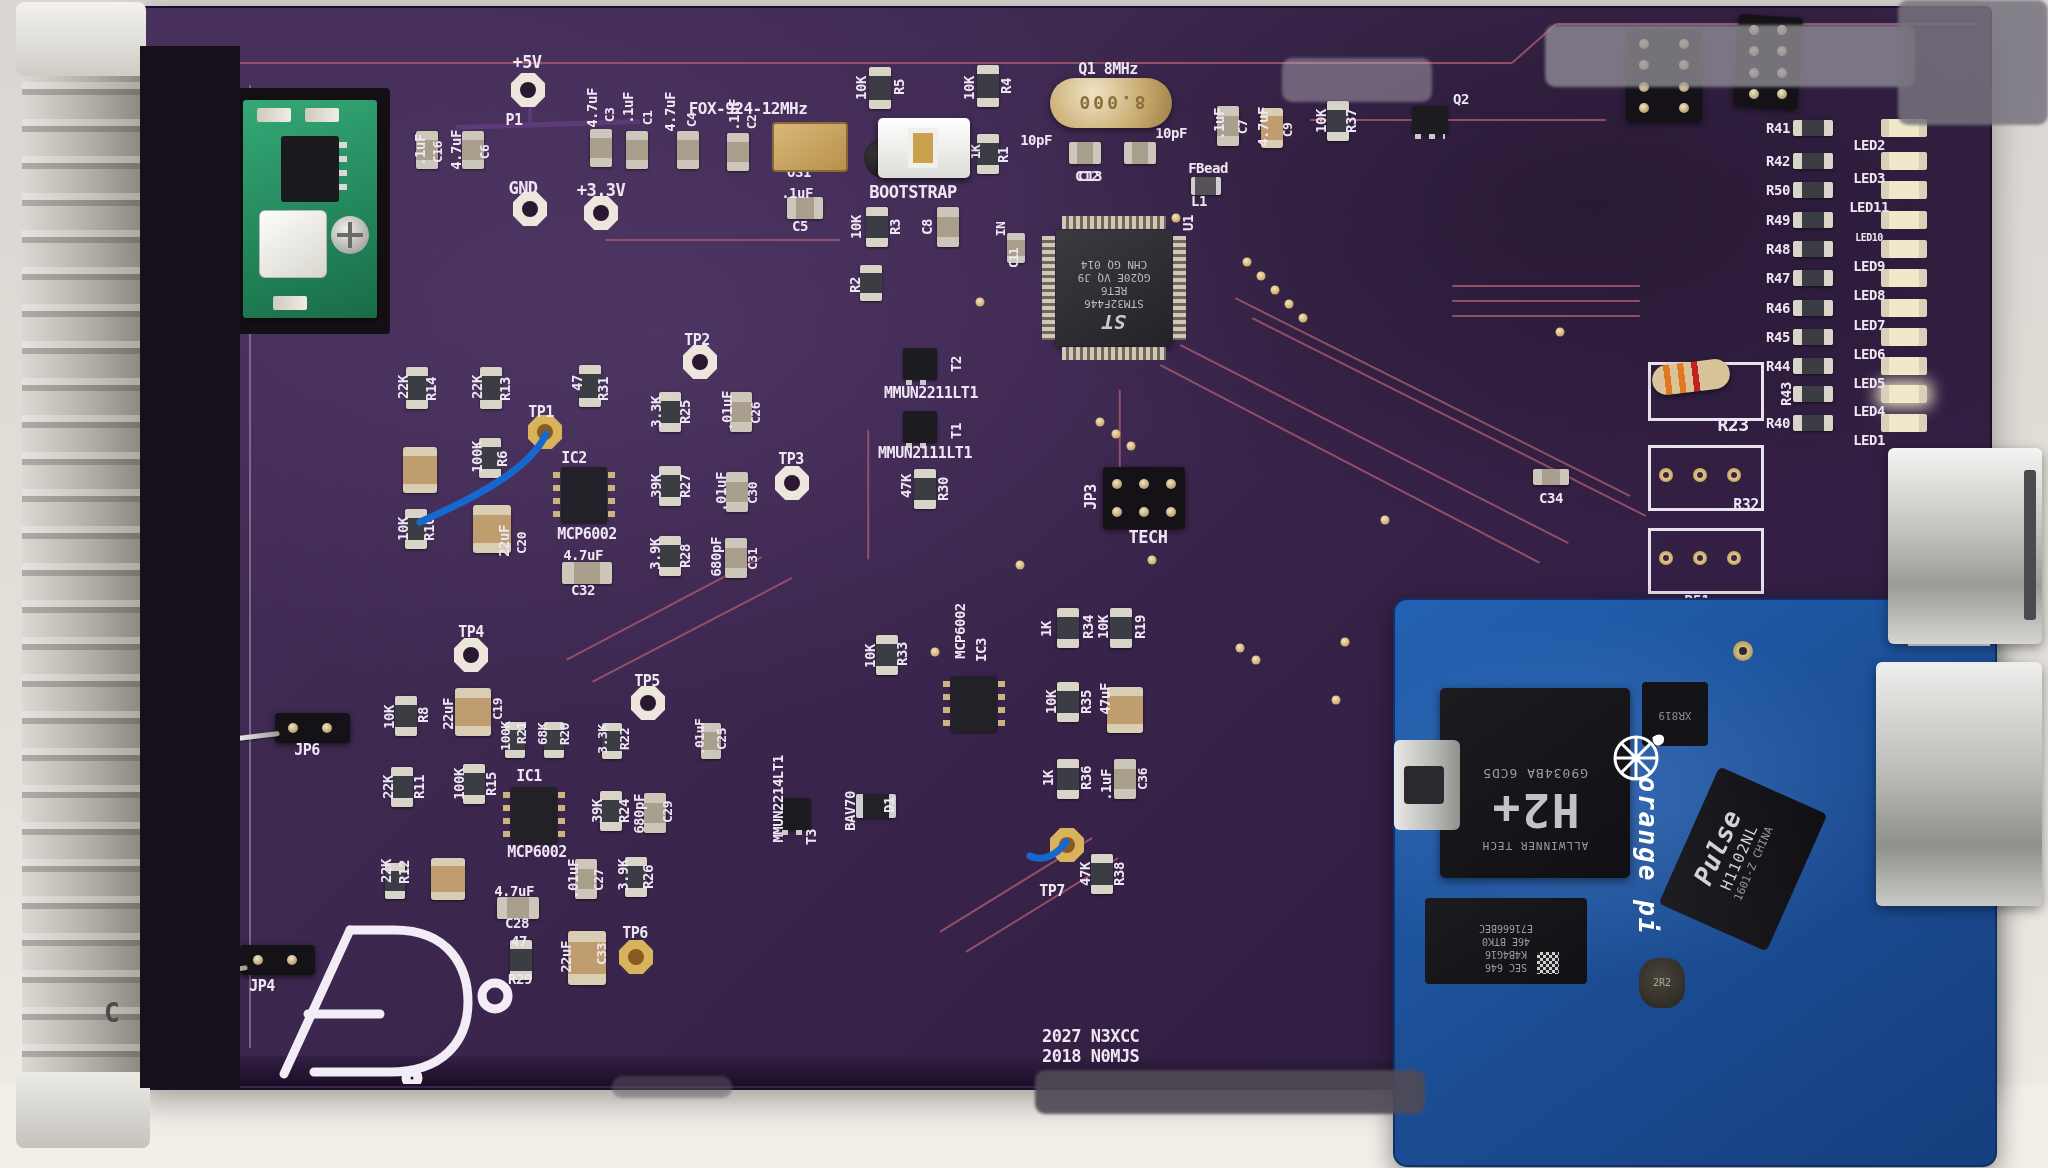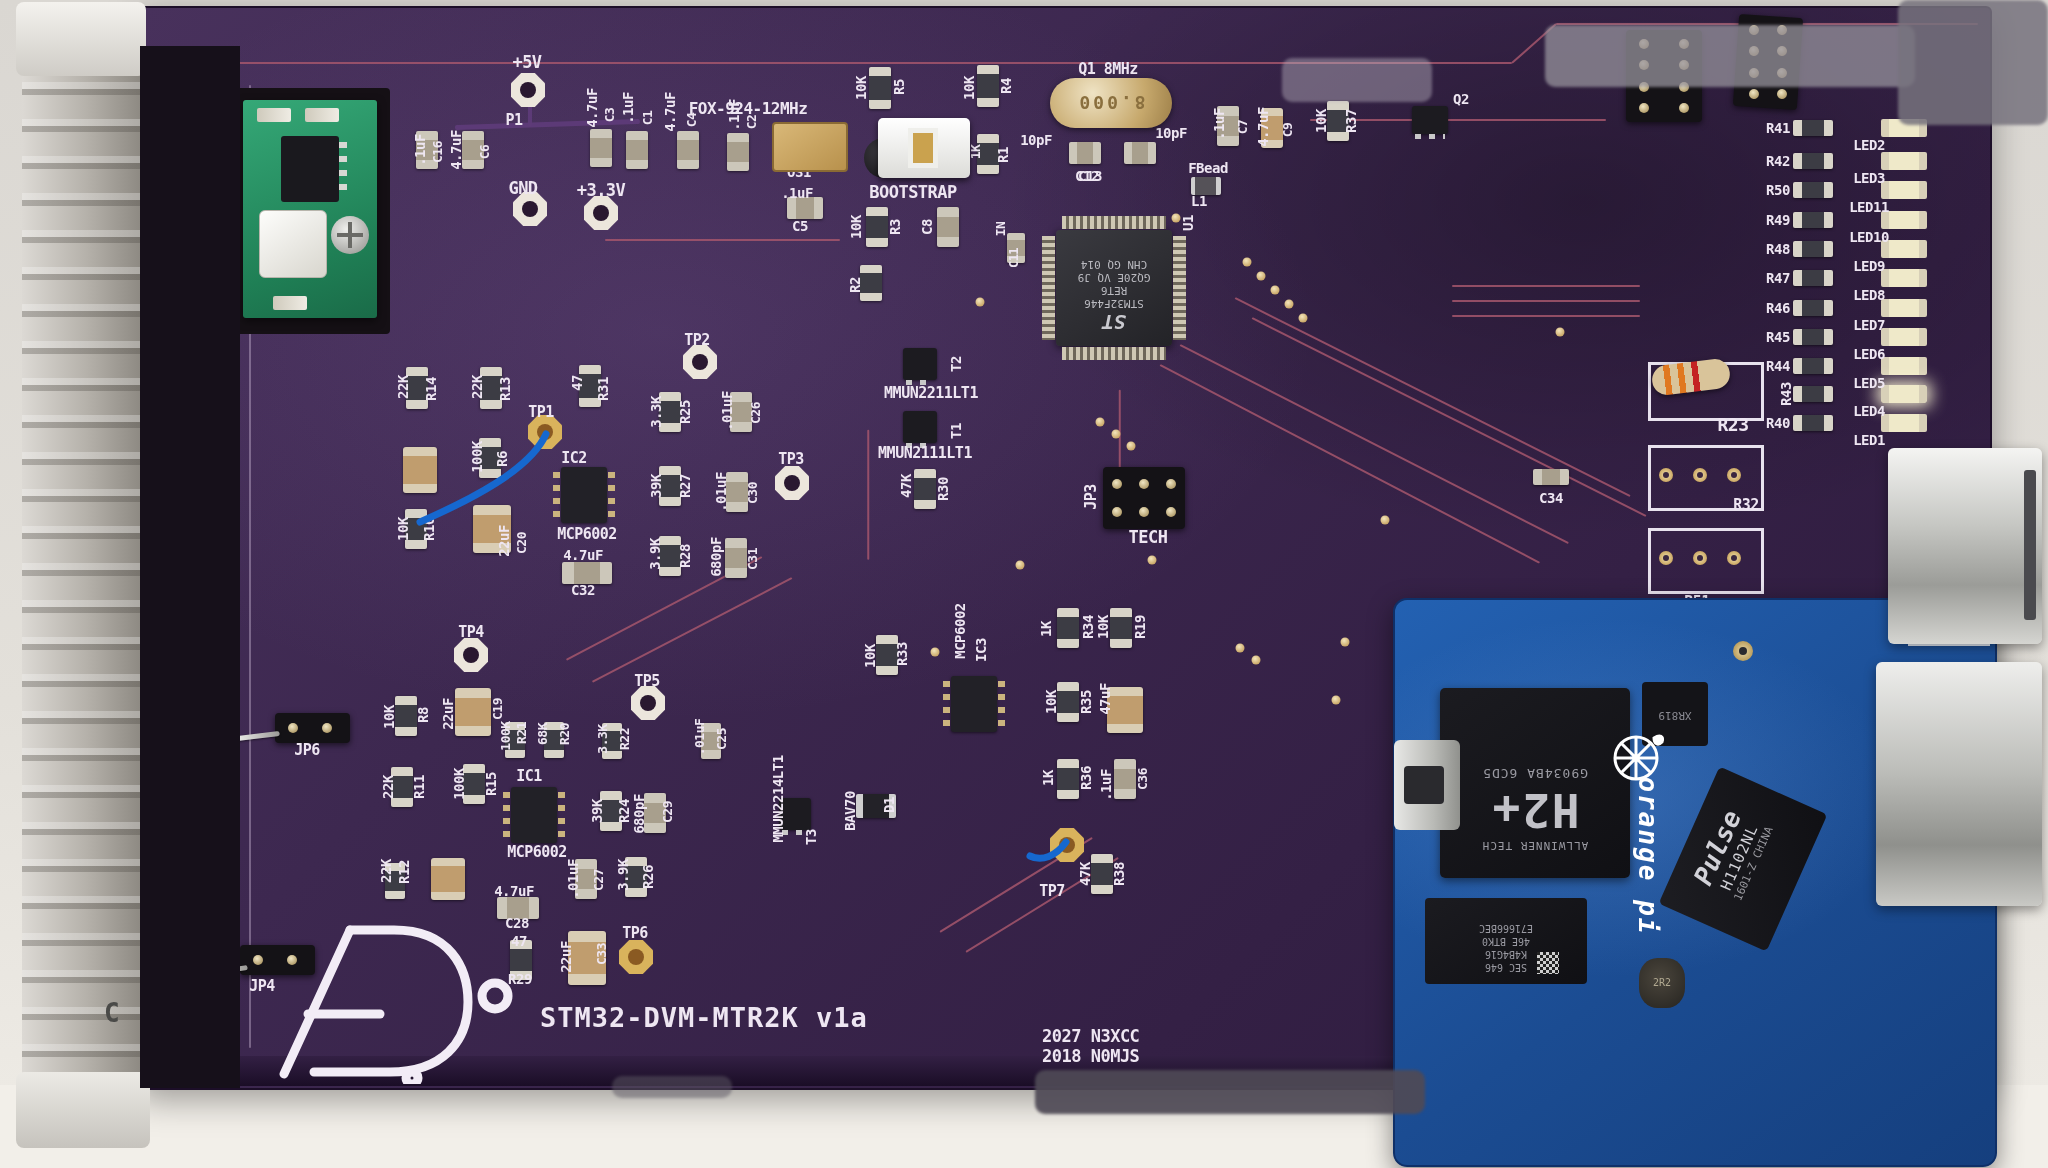--- a/index.html
+++ b/index.html
@@ -456,21 +456,21 @@
       <div class="smd r" style="left: 1813px; top: 161px; width: 40px; height: 16px; --o: 90deg;"></div>
       <div class="ledbody" style="left: 1904px; top: 161px;"></div>
       <div class="silk" style="left: 1869px; top: 178px; font-size: 14px; transform: translate(-50%, -50%);">LED3</div>
       <div class="silk" style="left: 1778px; top: 190px; font-size: 14px; transform: translate(-50%, -50%) rotate(0deg);">R50</div>
       <div class="smd r" style="left: 1813px; top: 190px; width: 40px; height: 16px; --o: 90deg;"></div>
       <div class="ledbody" style="left: 1904px; top: 190px;"></div>
       <div class="silk" style="left: 1869px; top: 207px; font-size: 14px; transform: translate(-50%, -50%);">LED11</div>
       <div class="silk" style="left: 1778px; top: 220px; font-size: 14px; transform: translate(-50%, -50%) rotate(0deg);">R49</div>
       <div class="smd r" style="left: 1813px; top: 220px; width: 40px; height: 16px; --o: 90deg;"></div>
       <div class="ledbody" style="left: 1904px; top: 220px;"></div>
-      <div class="silk" style="left: 1869px; top: 237px; font-size: 14px; transform: translate(-50%, -50%);">LED10</div>
+      <div class="silk" style="left: 1869px; top: 237px; font-size: 10px; transform: translate(-50%, -50%);">LED10</div>
       <div class="silk" style="left: 1778px; top: 249px; font-size: 14px; transform: translate(-50%, -50%) rotate(0deg);">R48</div>
       <div class="smd r" style="left: 1813px; top: 249px; width: 40px; height: 16px; --o: 90deg;"></div>
       <div class="ledbody" style="left: 1904px; top: 249px;"></div>
       <div class="silk" style="left: 1869px; top: 266px; font-size: 14px; transform: translate(-50%, -50%);">LED9</div>
       <div class="silk" style="left: 1778px; top: 278px; font-size: 14px; transform: translate(-50%, -50%) rotate(0deg);">R47</div>
       <div class="smd r" style="left: 1813px; top: 278px; width: 40px; height: 16px; --o: 90deg;"></div>
       <div class="ledbody" style="left: 1904px; top: 278px;"></div>
       <div class="silk" style="left: 1869px; top: 295px; font-size: 14px; transform: translate(-50%, -50%);">LED8</div>
       <div class="silk" style="left: 1778px; top: 308px; font-size: 14px; transform: translate(-50%, -50%) rotate(0deg);">R46</div>
       <div class="smd r" style="left: 1813px; top: 308px; width: 40px; height: 16px; --o: 90deg;"></div>
@@ -779,21 +779,20 @@
   <svg class="abs" id="brdlogo" width="264" height="164" viewBox="0 0 264 164">
     <g fill="none" stroke="#f2ecf6" stroke-width="9" stroke-linecap="round">
       <path d="M22,154 L88,10"></path>
       <path d="M88,10 L132,10 C188,10 206,48 206,82 C206,122 180,152 128,152 L52,152"></path>
       <path d="M46,94 L118,94"></path>
       <circle cx="233" cy="76" r="13"></circle>
       <circle cx="150" cy="158" r="6"></circle>
     </g>
   </svg>
 
-  <div class="silk" style="left:540px;top:1002px;transform:none;font-size:27px;letter-spacing:1px;">STM32-DVM-MTR2K v1a</div>
   <div class="silk" style="left:1042px;top:1026px;transform:none;font-size:17px;">2027 N3XCC</div>
   <div class="silk" style="left:1042px;top:1046px;transform:none;font-size:17px;">2018 N0MJS</div>
 
   <div class="abs" id="opi"></div>
   <div class="abs" id="con5box"></div>
   <div class="abs" id="h2chip">
     <div id="h2-inner">
       <div class="brand">ALLWINNER TECH</div>
       <div class="name">H2+</div>
       <div class="mark">G9034BA 6CD5</div>

